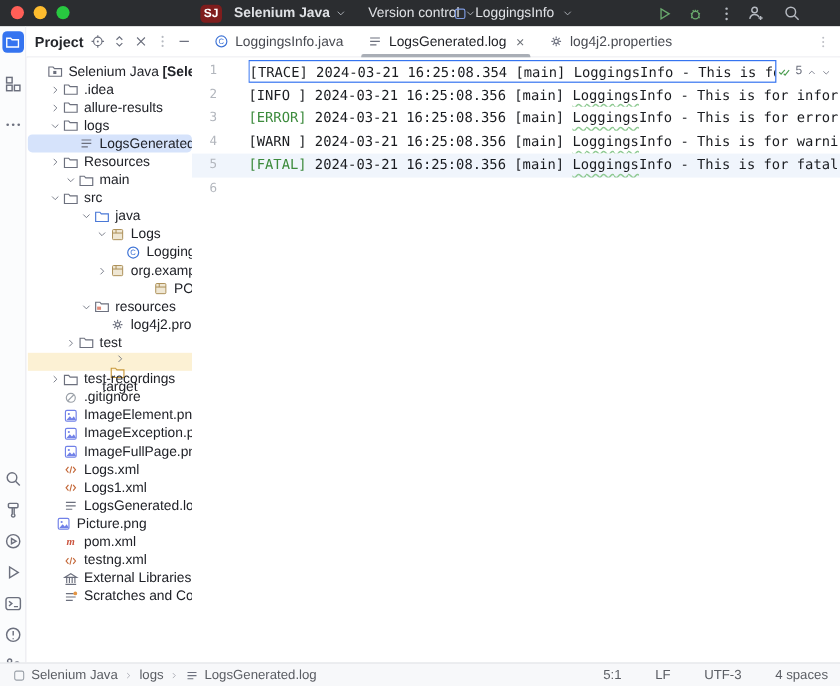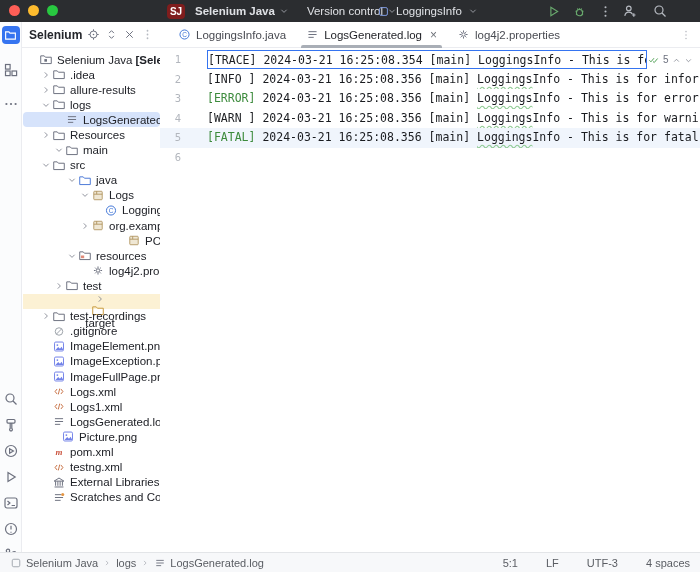--- a/index.html
+++ b/index.html
@@ -225,21 +225,21 @@
           <circle cx="5" cy="3.9" r="1.7" fill="none" stroke="#6c707e" stroke-width="1.2"></circle>
           <circle cx="5" cy="12.1" r="1.7" fill="none" stroke="#6c707e" stroke-width="1.2"></circle>
           <circle cx="11.2" cy="6.3" r="1.7" fill="none" stroke="#6c707e" stroke-width="1.2"></circle>
           <path d="M5 5.6v4.8M11.2 8c0 2.3-2.6 2.3-4.6 3" fill="none" stroke="#6c707e" stroke-width="1.2"></path>
         </svg>
       </span>
     </div>
 </div>
 
 <div class="panel-head">
-  <span class="panel-title">Selenium</span>
+  <span class="panel-title">Project</span>
   <span id="panel-icons" style="display:flex">
       <span class="ico ">
         <svg viewBox="0 0 16 16">
           <circle cx="8" cy="8" r="4.3" fill="none" stroke="#6c707e" stroke-width="1.2"></circle>
           <circle cx="8" cy="8" r="1" fill="#6c707e"></circle>
           <path d="M8 1.6v2.2M8 12.2v2.2M1.6 8h2.2M12.2 8h2.2" fill="none" stroke="#6c707e" stroke-width="1.2"></path>
         </svg>
       </span>
       <span class="ico ">
         <svg viewBox="0 0 16 16">
@@ -554,21 +554,21 @@
     </div>
     <div class="tree-row" style="padding-left: 17px;">
       <span class="chev"></span>
       <span class="ico t-ico">
         <svg viewBox="0 0 16 16">
           <path d="M3 4.5h10M3 8h10M3 11.5h6.5" fill="none" stroke="#6c707e" stroke-width="1.2"></path>
         </svg>
       </span>
       <span>LogsGenerated.log</span>
     </div>
-    <div class="tree-row" style="padding-left: 26px; text-align: center;">
+    <div class="tree-row" style="padding-left: 11px; text-align: center;">
       <span class="chev"></span>
       <span class="ico t-ico">
         <svg viewBox="0 0 16 16">
           <rect x="2.5" y="2.5" width="11" height="11" rx="1.5" fill="none" stroke="#7181e8" stroke-width="1.2"></rect>
           <circle cx="6" cy="6.2" r="1.1" fill="#7181e8"></circle>
           <path d="M3.6 12.4 7 8.5l2.2 2.3 1.9-2.4 2.3 4z" fill="#7181e8"></path>
         </svg>
       </span>
       <span>Picture.png</span>
     </div>

